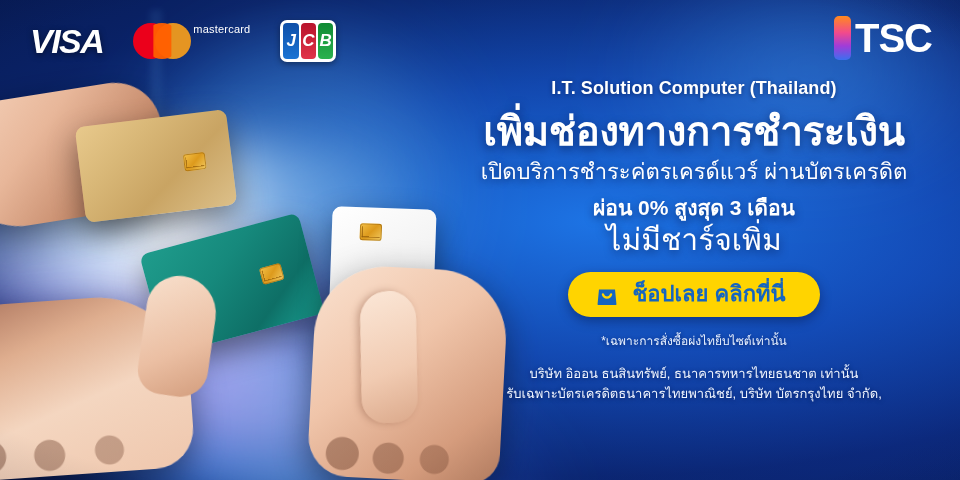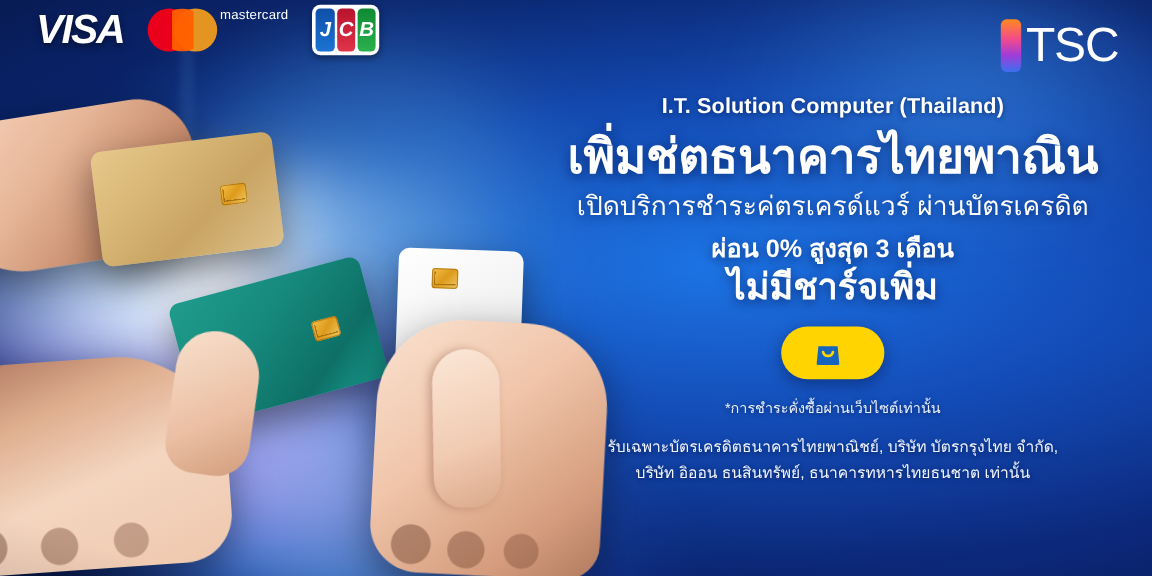--- a/index.html
+++ b/index.html
@@ -130,21 +130,21 @@
     background:linear-gradient(150deg,#ffffff 0%,#f3f3f3 45%,#e2e2e2 100%);
   }
   .card-white .chip { left:28px; top:16px; }
   .card-white .shade {
     position:absolute; left:30px; top:70px; width:54px; height:70px;
     background:radial-gradient(ellipse at 40% 40%, rgba(90,70,60,.5) 0%, rgba(0,0,0,0) 70%);
     filter:blur(5px);
   }
 
   
-  .logo-row { position:absolute; left:30px; top:4px; display:flex; align-items:center; gap:20px; }
+  .logo-row { position:absolute; left:30px; top:20px; display:flex; align-items:center; gap:30px; }
   .visa {
     color:#fff; font-size:34px; font-weight:bold; font-style:italic;
     letter-spacing:-1.5px; font-family:"Liberation Sans", sans-serif;
     text-shadow:0 2px 6px rgba(0,0,0,.5);
   }
   .mc { display:flex; flex-direction:row; align-items:flex-start; gap:2px; }
   .mc-circles { position:relative; width:58px; height:36px; }
   .mc-circles i { position:absolute; top:0; width:36px; height:36px; border-radius:50%; display:block; }
   .mc-red { left:0; background:#EB001B; }
   .mc-org { right:0; background:#F79E1B; mix-blend-mode:normal; opacity:.92; }
@@ -165,21 +165,21 @@
   .jcb .c { background:linear-gradient(180deg,#b8132c 0%,#e0344a 100%); }
   .jcb .b { background:linear-gradient(180deg,#0f8a33 0%,#2bb14e 100%); }
 
   
   .brand { position:absolute; right:28px; top:16px; display:flex; align-items:center; }
   .brand-i {
     width:17px; height:44px; border-radius:5px; margin-right:4px;
     background:linear-gradient(180deg,#ff8a1e 0%,#f24a8c 38%,#a03cd8 68%,#3b6ff0 100%);
   }
   .brand-txt {
-    color:#fff; font-size:40px; font-weight:normal; letter-spacing:-1px; line-height:1;
+    color:#fff; font-size:40px; font-weight:bold; letter-spacing:-1px; line-height:1;
   }
 
   
   .copy {
     position:absolute; right:18px; top:78px; width:496px;
     text-align:center; color:#fff;
   }
   .eyebrow {
     font-size:18px; font-weight:bold; letter-spacing:.1px;
     text-shadow:0 1px 4px rgba(0,20,70,.6);
@@ -190,21 +190,21 @@
   }
   .h2 {
     margin-top:2px; font-size:22px; font-weight:normal; line-height:1.35;
     text-shadow:0 2px 7px rgba(0,15,60,.5);
   }
   .h3 {
     margin-top:7px; font-size:21px; font-weight:bold; line-height:1.3;
     text-shadow:0 3px 9px rgba(0,15,60,.55);
   }
   .h4 {
-    font-size:30px; font-weight:bold; line-height:1.25;
+    font-size:30px; font-weight:normal; line-height:1.25;
     text-shadow:0 3px 9px rgba(0,15,60,.55);
   }
 
   .cta-wrap { margin-top:14px; display:flex; justify-content:center; }
   .cta {
     display:inline-flex; align-items:center; gap:12px;
     background:#FFD400; border-radius:24px;
     padding:9px 34px 9px 26px; cursor:pointer;
     box-shadow:0 4px 12px rgba(0,10,50,.4);
   }
@@ -278,34 +278,35 @@
     </div>
   </div>
 
   <div class="brand">
     <div class="brand-i"></div>
     <div class="brand-txt">TSC</div>
   </div>
 
   <div class="copy">
     <div class="eyebrow">I.T. Solution Computer (Thailand)</div>
-    <div class="h1">เพิ่มช่ตธนาคารไทยพาณิน</div>
+    <div class="h1">เพิ่มช่องทางการชำระเงิน</div>
     <div class="h2">เปิดบริการชำระค่ตรเครด์แวร์ ผ่านบัตรเครดิต</div>
     <div class="h3">ผ่อน 0% สูงสุด 3 เดือน</div>
     <div class="h4">ไม่มีชาร์จเพิ่ม</div>
 
     <div class="cta-wrap">
       <div class="cta">
         <svg class="bag" viewBox="0 0 24 24">
           <path d="M4.6 7h14.8l1.3 13.2a1 1 0 0 1-1 1.1H4.3a1 1 0 0 1-1-1.1L4.6 7z" fill="#1565C0"></path>
           <path d="M8.2 11.4a3.9 3.9 0 0 0 7.6 0" fill="none" stroke="#FFD400" stroke-width="2.1" stroke-linecap="round"></path>
         </svg>
+        <span class="cta-label">ช็อปเลย คลิกที่นี่</span>
       </div>
     </div>
 
-    <div class="note">*การชำระคั่งซื้อผ่านเว็บไซต์เท่านั้น</div>
+    <div class="note">*เฉพาะการสั่งซื้อผ่งไทย็บไซต์เท่านั้น</div>
     <div class="fine">
+      <div>บริษัท อิออน ธนสินทรัพย์, ธนาคารทหารไทยธนชาต เท่านั้น</div>
       <div>รับเฉพาะบัตรเครดิตธนาคารไทยพาณิชย์, บริษัท บัตรกรุงไทย จำกัด,</div>
-      <div>บริษัท อิออน ธนสินทรัพย์, ธนาคารทหารไทยธนชาต เท่านั้น</div>
     </div>
   </div>
 
 </div>
 
 </body></html>

